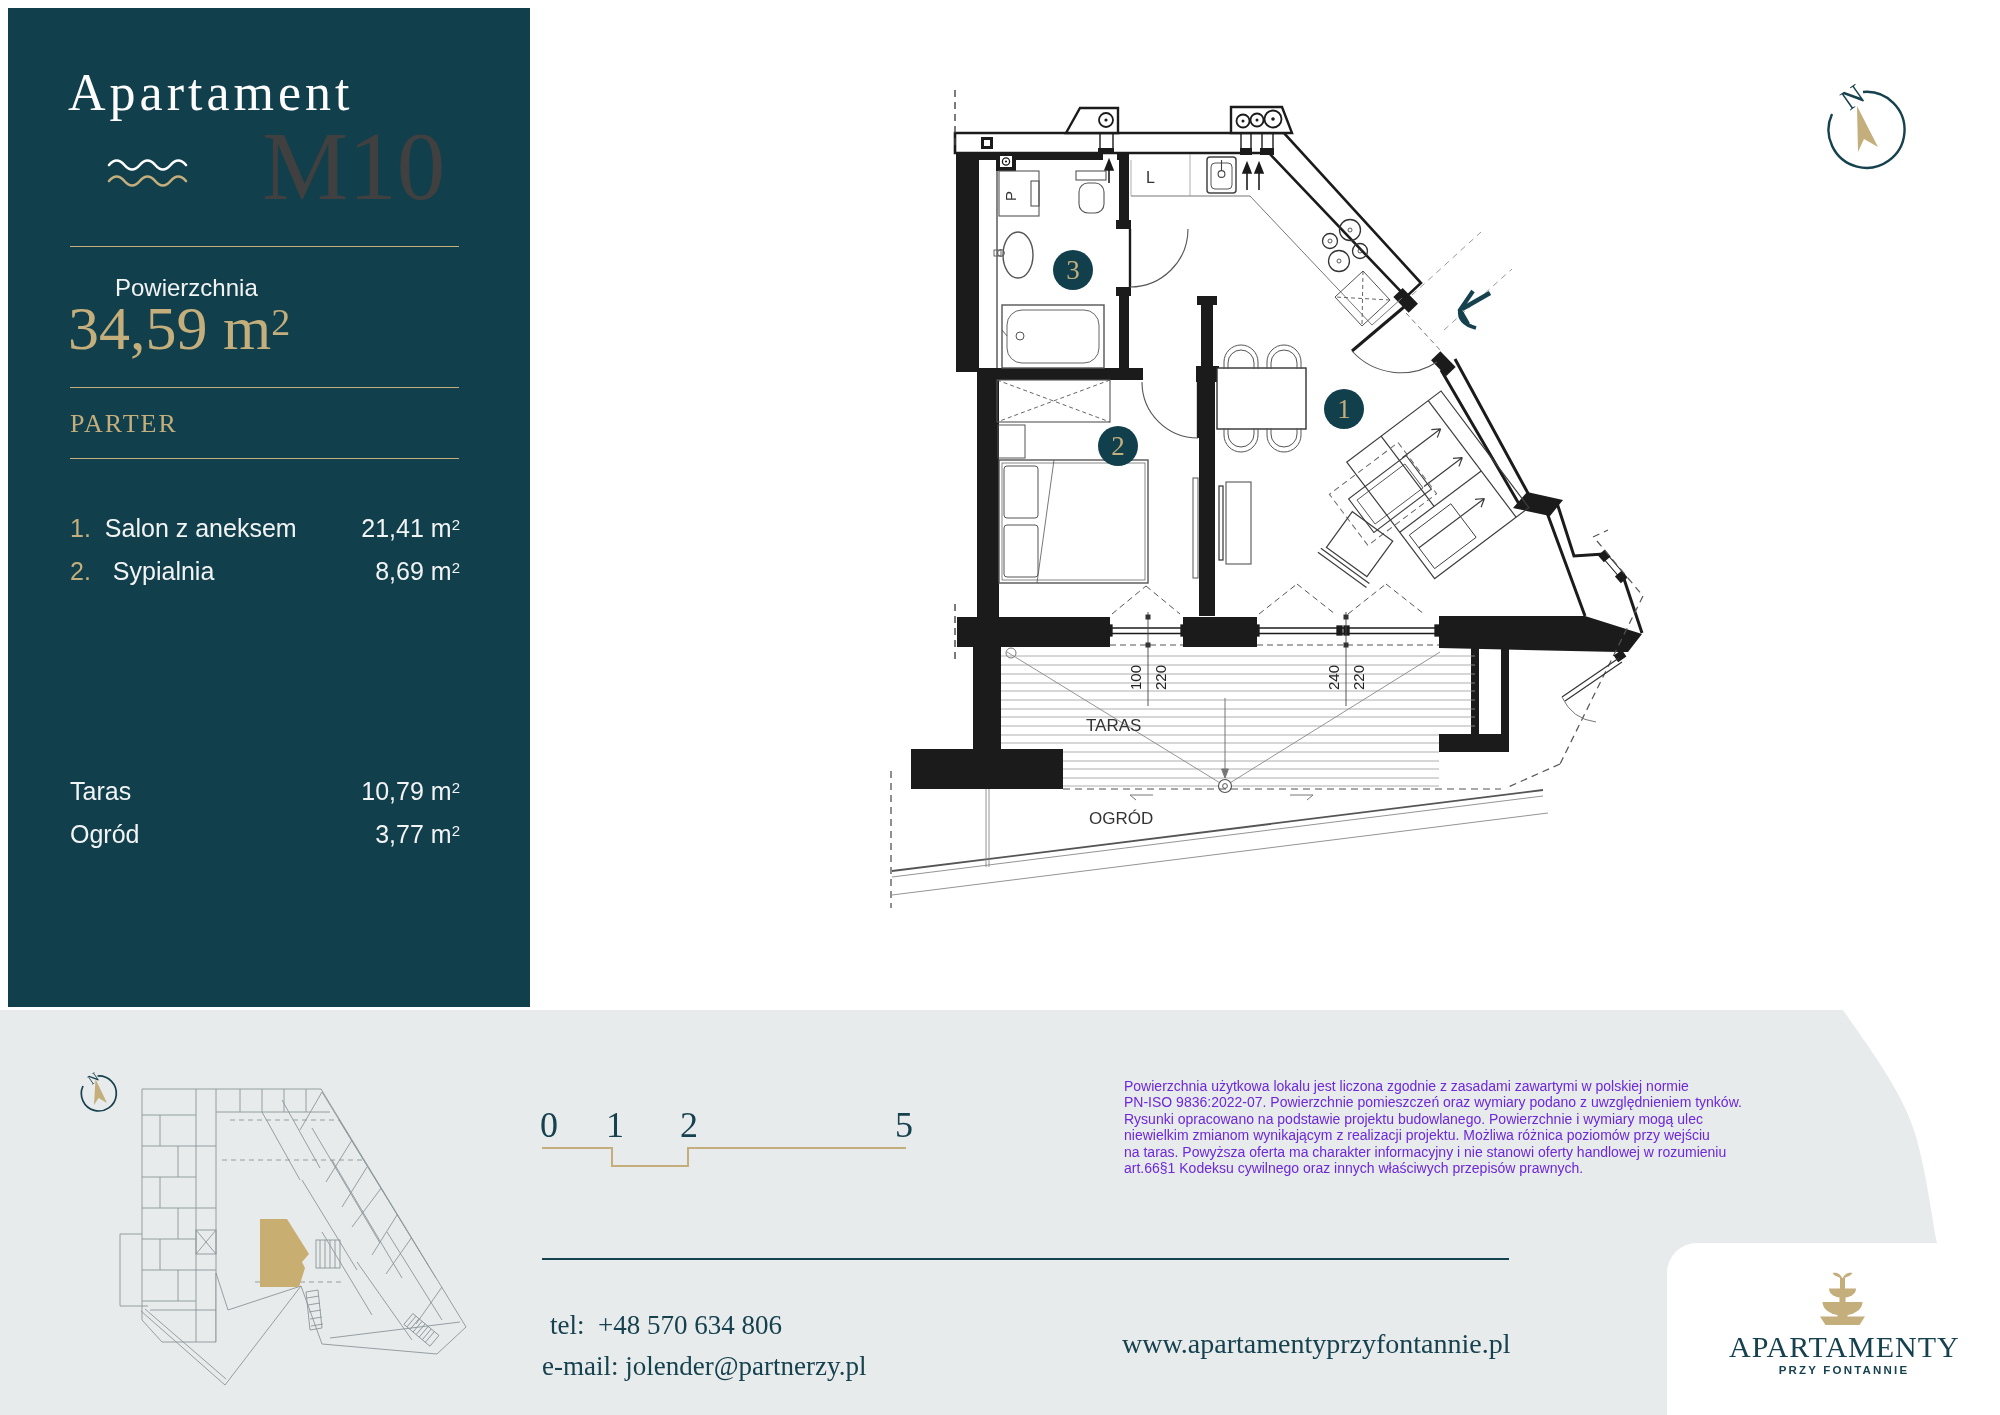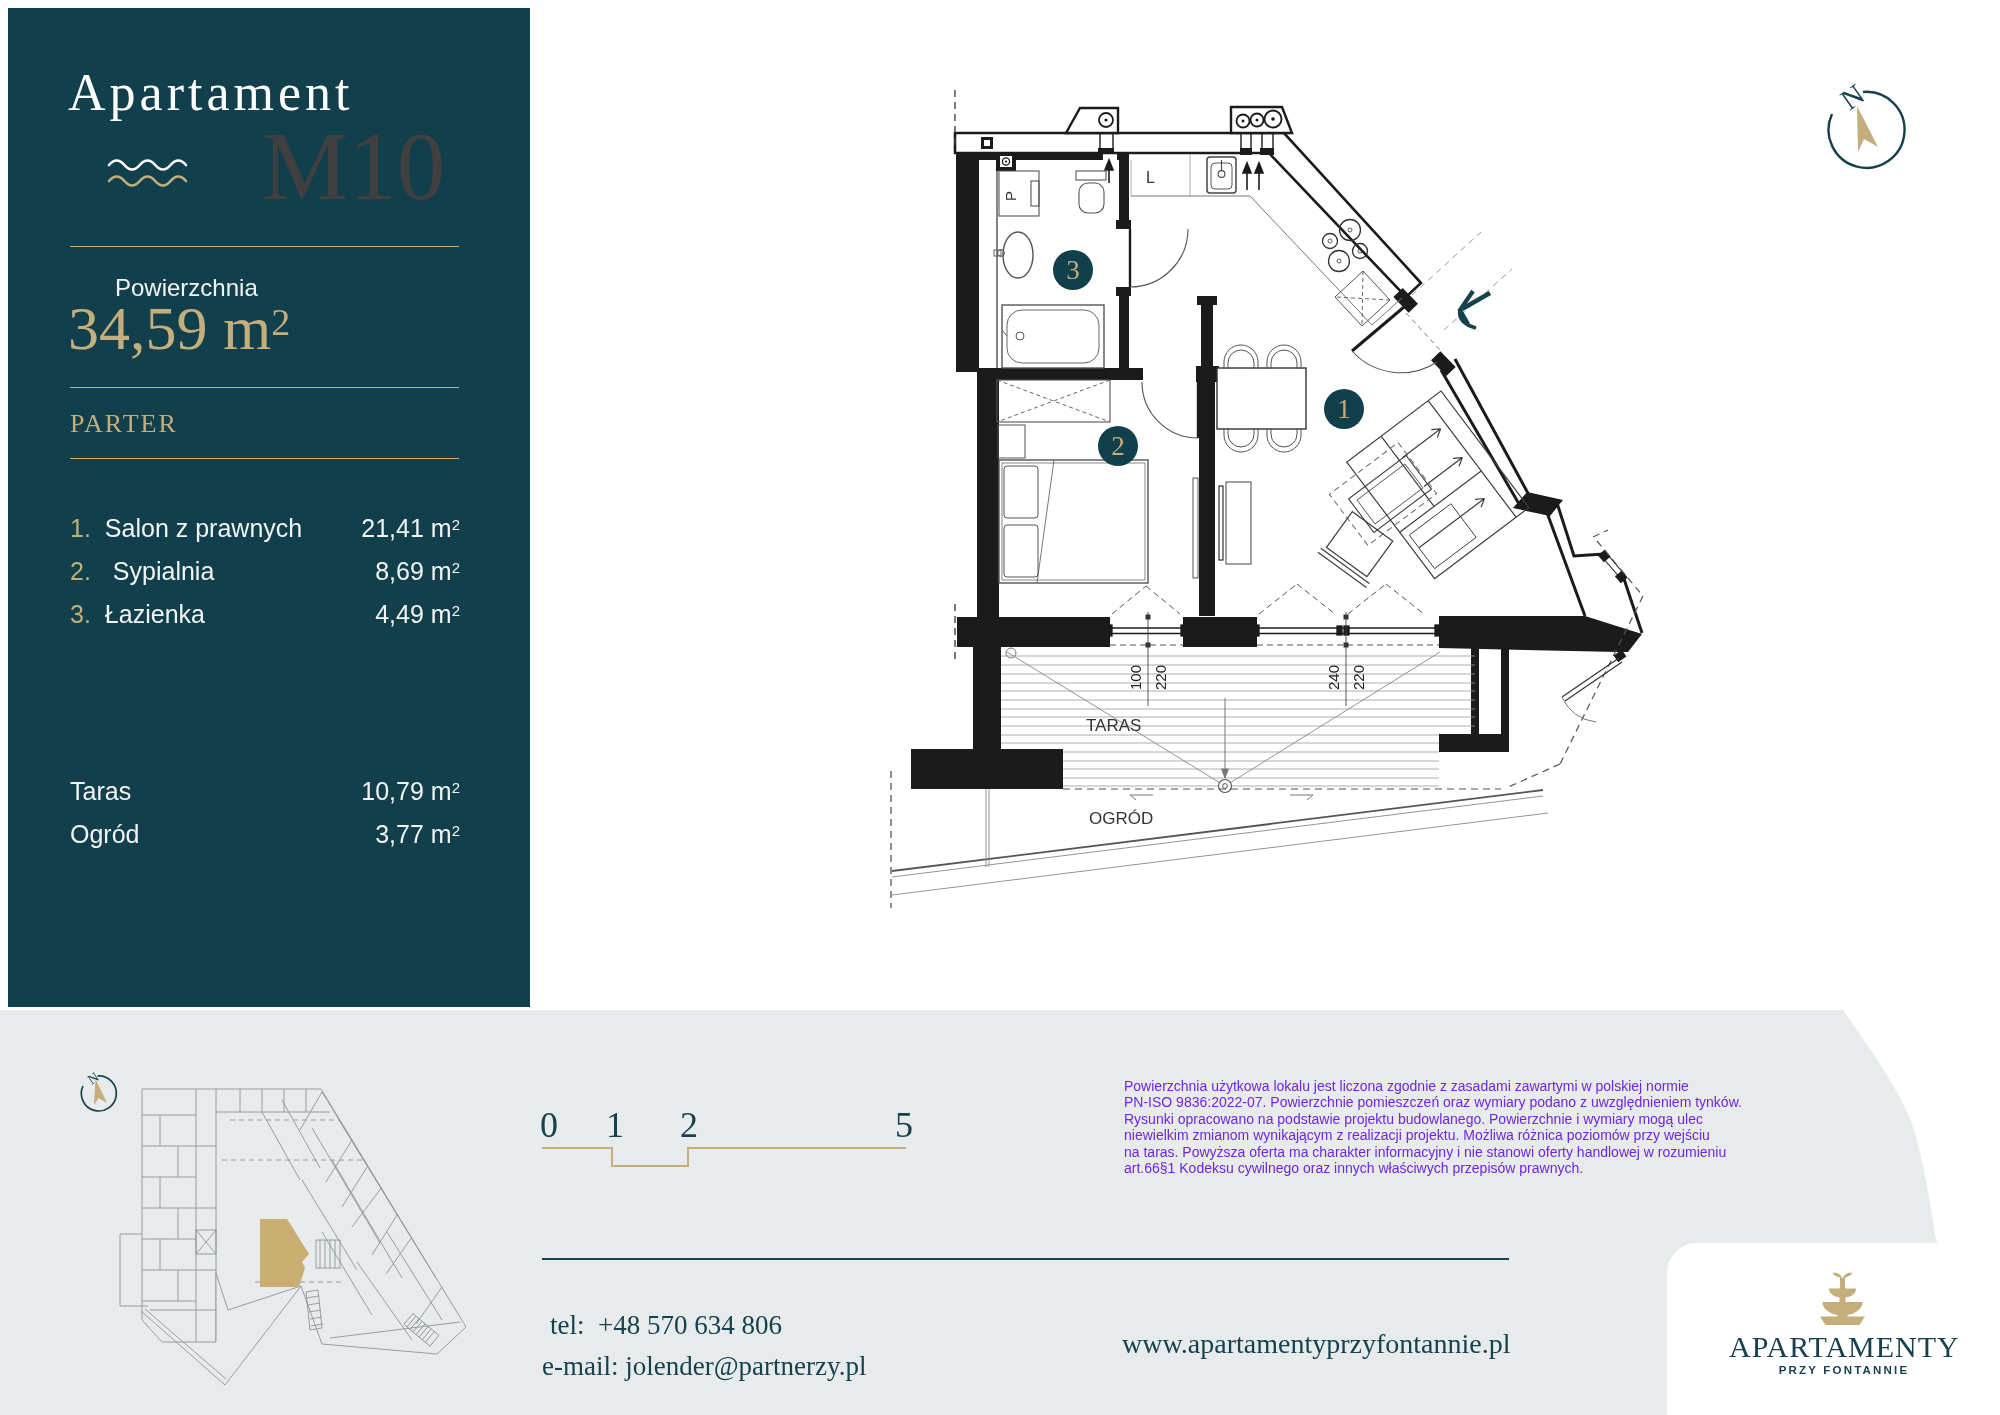--- a/index.html
+++ b/index.html
@@ -39,25 +39,24 @@
 <div class="abs serif" style="left:68px;top:293px;font-size:62px;color:#c3ae7c;">34,59 m<span style="font-size:38px;vertical-align:14px;">2</span></div>
 
 <div class="abs" style="left:70px;top:387px;width:389px;height:1px;background:#c3ae7c;"></div>
 
 <div class="abs serif" style="left:70px;top:409px;font-size:26px;color:#c3ae7c;letter-spacing:2px;">PARTER</div>
 
 <div class="abs" style="left:70px;top:458px;width:389px;height:1px;background:#c3ae7c;"></div>
 
 <div class="abs" style="left:70px;top:514px;width:390px;font-size:25px;color:#f2f4f4;">
 
-  <div style="position:relative;height:43px;"><span style="color:#c3ae7c;">1.</span><span style="margin-left:14px;">Salon z prawnych</span><span style="position:absolute;right:0;">21,41 m<span style="font-size:15px;vertical-align:7px;">2</span></span></div>
+  <div style="position:relative;height:43px;"><span style="color:#c3ae7c;">1.</span><span style="margin-left:14px;">Salon z aneksem</span><span style="position:absolute;right:0;">21,41 m<span style="font-size:15px;vertical-align:7px;">2</span></span></div>
 
   <div style="position:relative;height:43px;"><span style="color:#c3ae7c;">2.</span><span style="margin-left:22px;">Sypialnia</span><span style="position:absolute;right:0;">8,69 m<span style="font-size:15px;vertical-align:7px;">2</span></span></div>
 
-  <div style="position:relative;height:43px;"><span style="color:#c3ae7c;">3.</span><span style="margin-left:14px;">Łazienka</span><span style="position:absolute;right:0;">4,49 m<span style="font-size:15px;vertical-align:7px;">2</span></span></div>
 </div>
 
 <div class="abs" style="left:70px;top:777px;width:390px;font-size:25px;color:#f2f4f4;">
 
   <div style="position:relative;height:43px;"><span>Taras</span><span style="position:absolute;right:0;">10,79 m<span style="font-size:15px;vertical-align:7px;">2</span></span></div>
 
   <div style="position:relative;height:43px;"><span>Ogród</span><span style="position:absolute;right:0;">3,77 m<span style="font-size:15px;vertical-align:7px;">2</span></span></div>
 </div>
 
 <div class="abs" style="left:1124px;top:1078px;width:660px;font-size:14px;line-height:16.4px;color:#6d28d9;">

